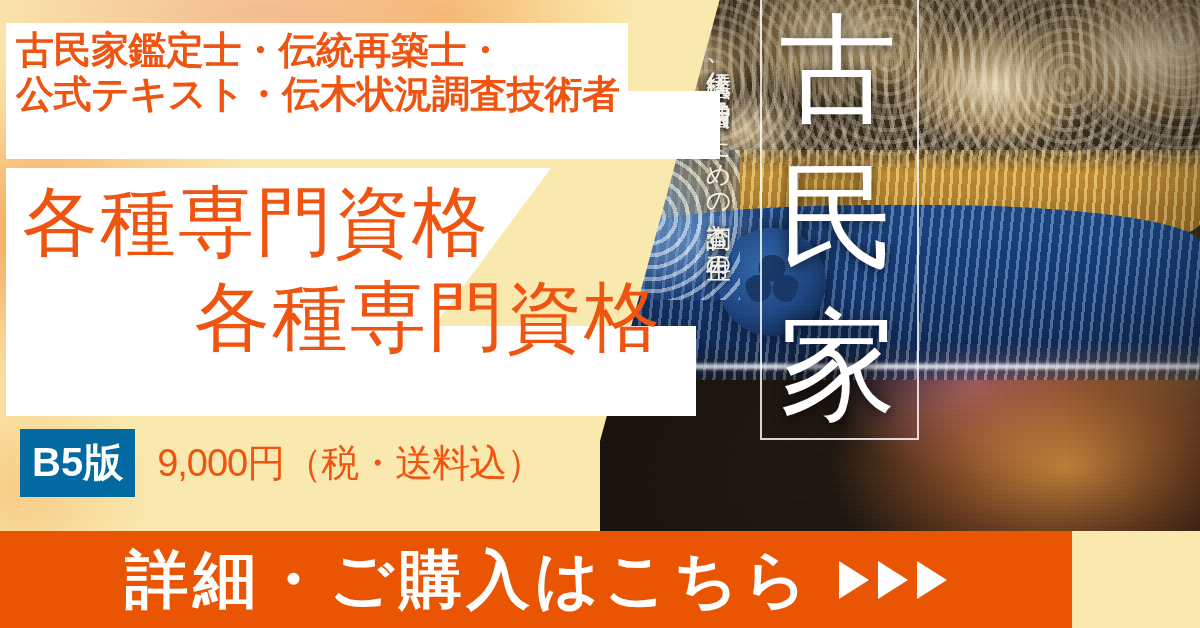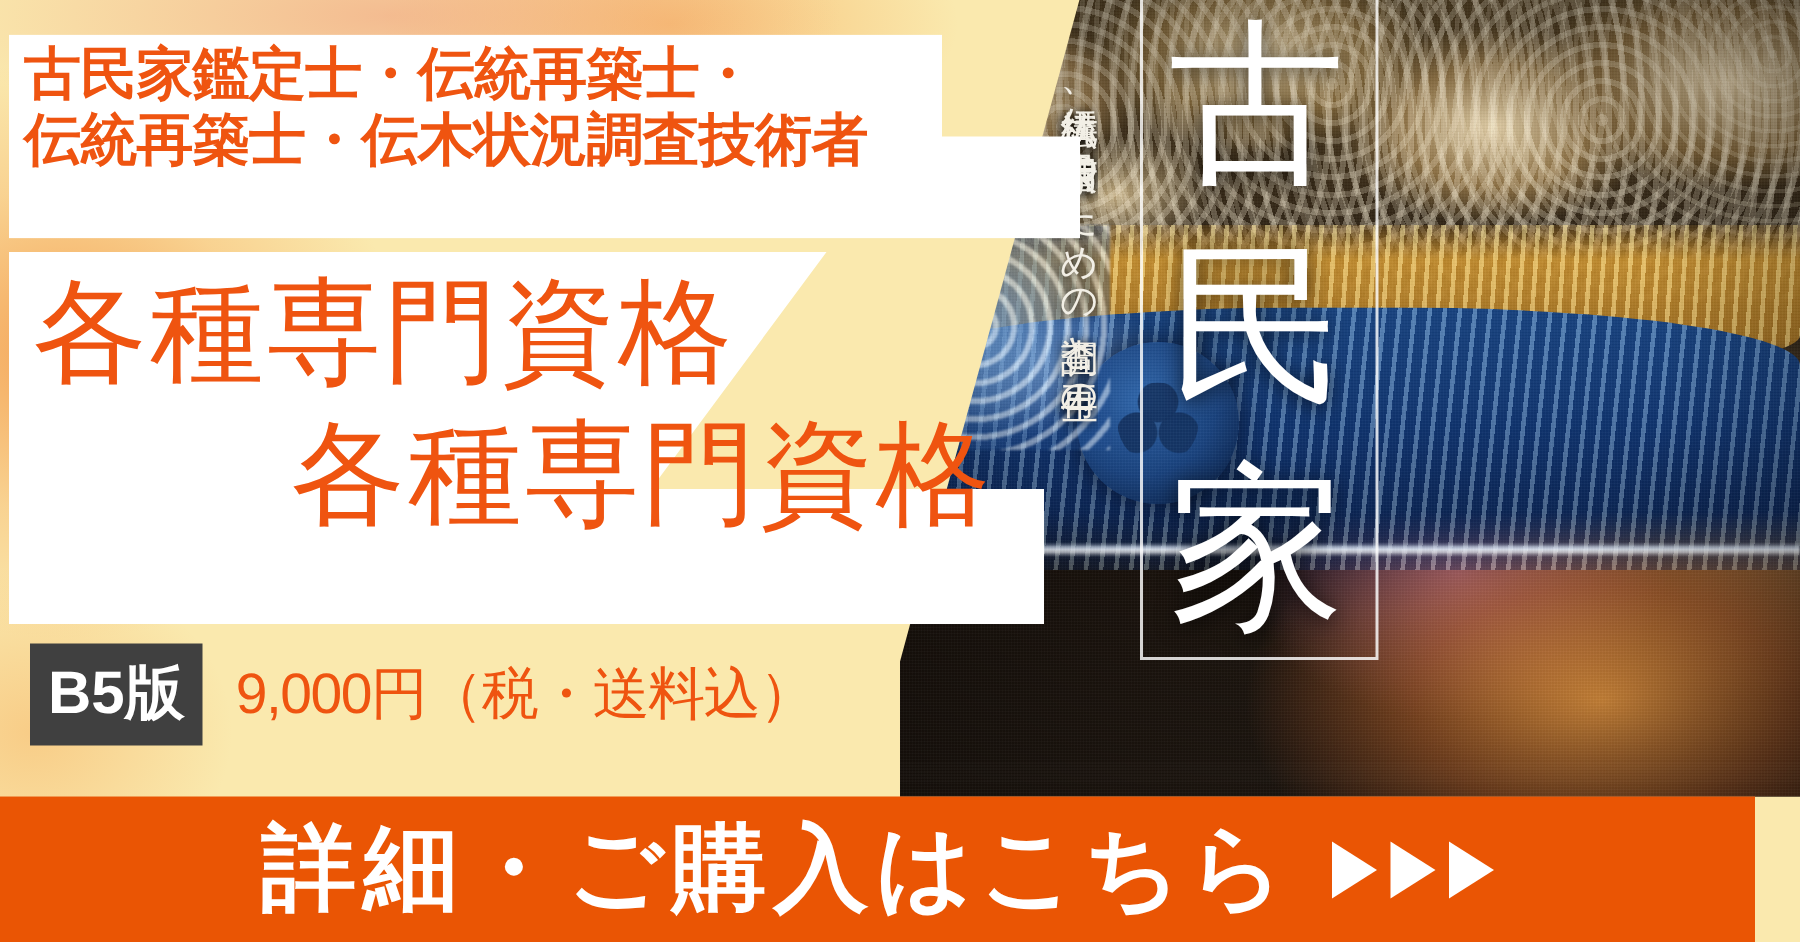--- a/index.html
+++ b/index.html
@@ -182,34 +182,34 @@
   }
   .line-a{display:block;padding-left:22px;}
   .line-b{display:block;text-align:right;padding-right:14px;}
 
   
   .price-row{
     position:absolute;left:20px;top:430px;height:66px;
     display:flex;align-items:center;
   }
   .badge{
-    background:#404040;color:#ffffff;
+    background:#0369a1;color:#ffffff;
     font-size:40px;font-weight:700;line-height:1;
     padding:13px 12px 15px 12px;
     letter-spacing:0px;
     white-space:nowrap;
   }
   .price{
     color:#ef5410;font-size:38px;line-height:1;
     margin-left:22px;white-space:nowrap;letter-spacing:-1px;
   }
 
   
   .cta{
-    position:absolute;left:0;top:531px;width:1170px;height:97px;
+    position:absolute;left:0;top:531px;width:1072px;height:97px;
     background:#ea5504;
     display:flex;align-items:center;justify-content:center;
     gap:26px;
     text-align:center;
   }
   .cta-text{
     color:#ffffff;font-size:63px;font-weight:700;line-height:1;
     letter-spacing:5px;white-space:nowrap;
   }
   .cta-arrows{display:flex;align-items:center;gap:9px;}
@@ -247,21 +247,21 @@
 
     <div class="cover-sub">伝統構法、古民家活用のための調査と再生の</div>
   </div>
 
   <div class="cream-wedge"></div>
   <div class="bg-glow"></div>
 
   <div class="panel-top"></div>
   <div class="panel-top-text">
     <div>古民家鑑定士・伝統再築士・</div>
-    <div>伝統再築士・伝木状況調査技術者</div>
+    <div>公式テキスト・伝木状況調査技術者</div>
   </div>
 
   <div class="panel-main"></div>
   <div class="panel-main-text">
     <span class="line-a">各種専門資格</span>
     <span class="line-b">各種専門資格</span>
   </div>
 
   <div class="price-row">
     <span class="badge">B5版</span>

